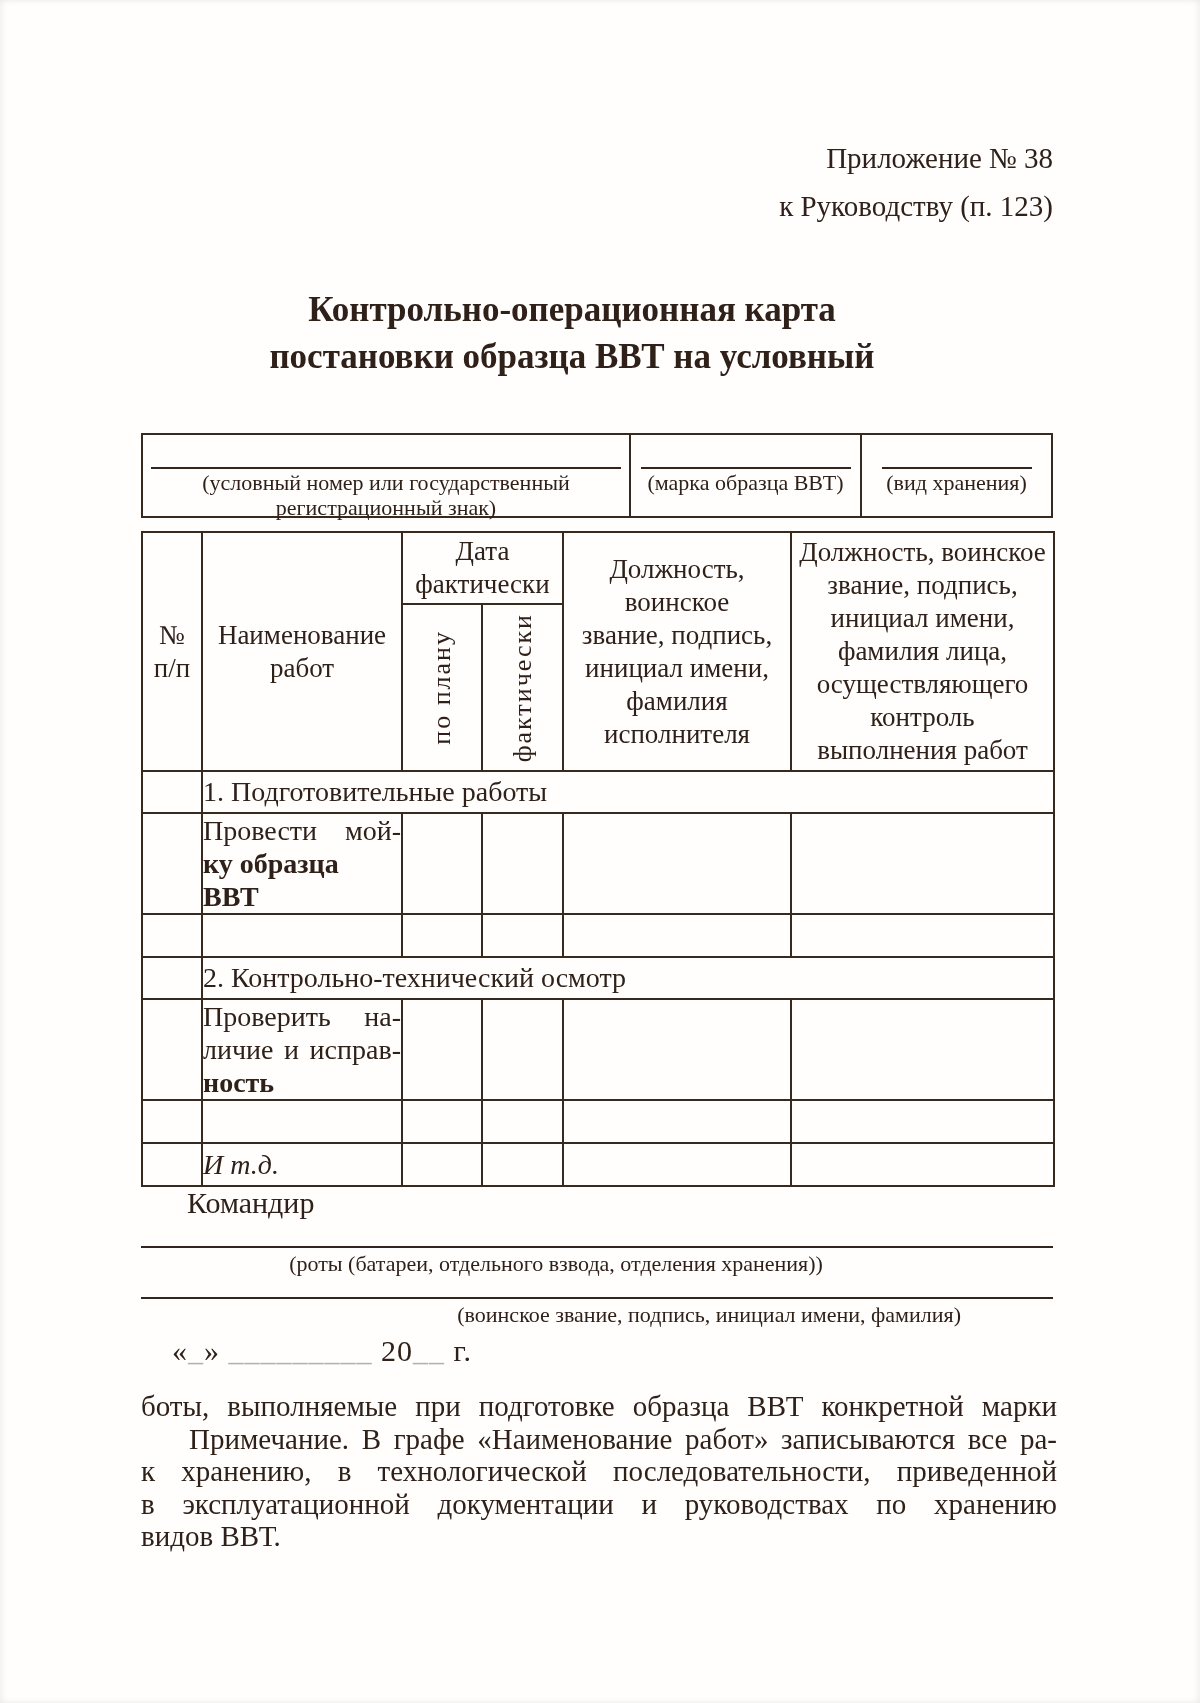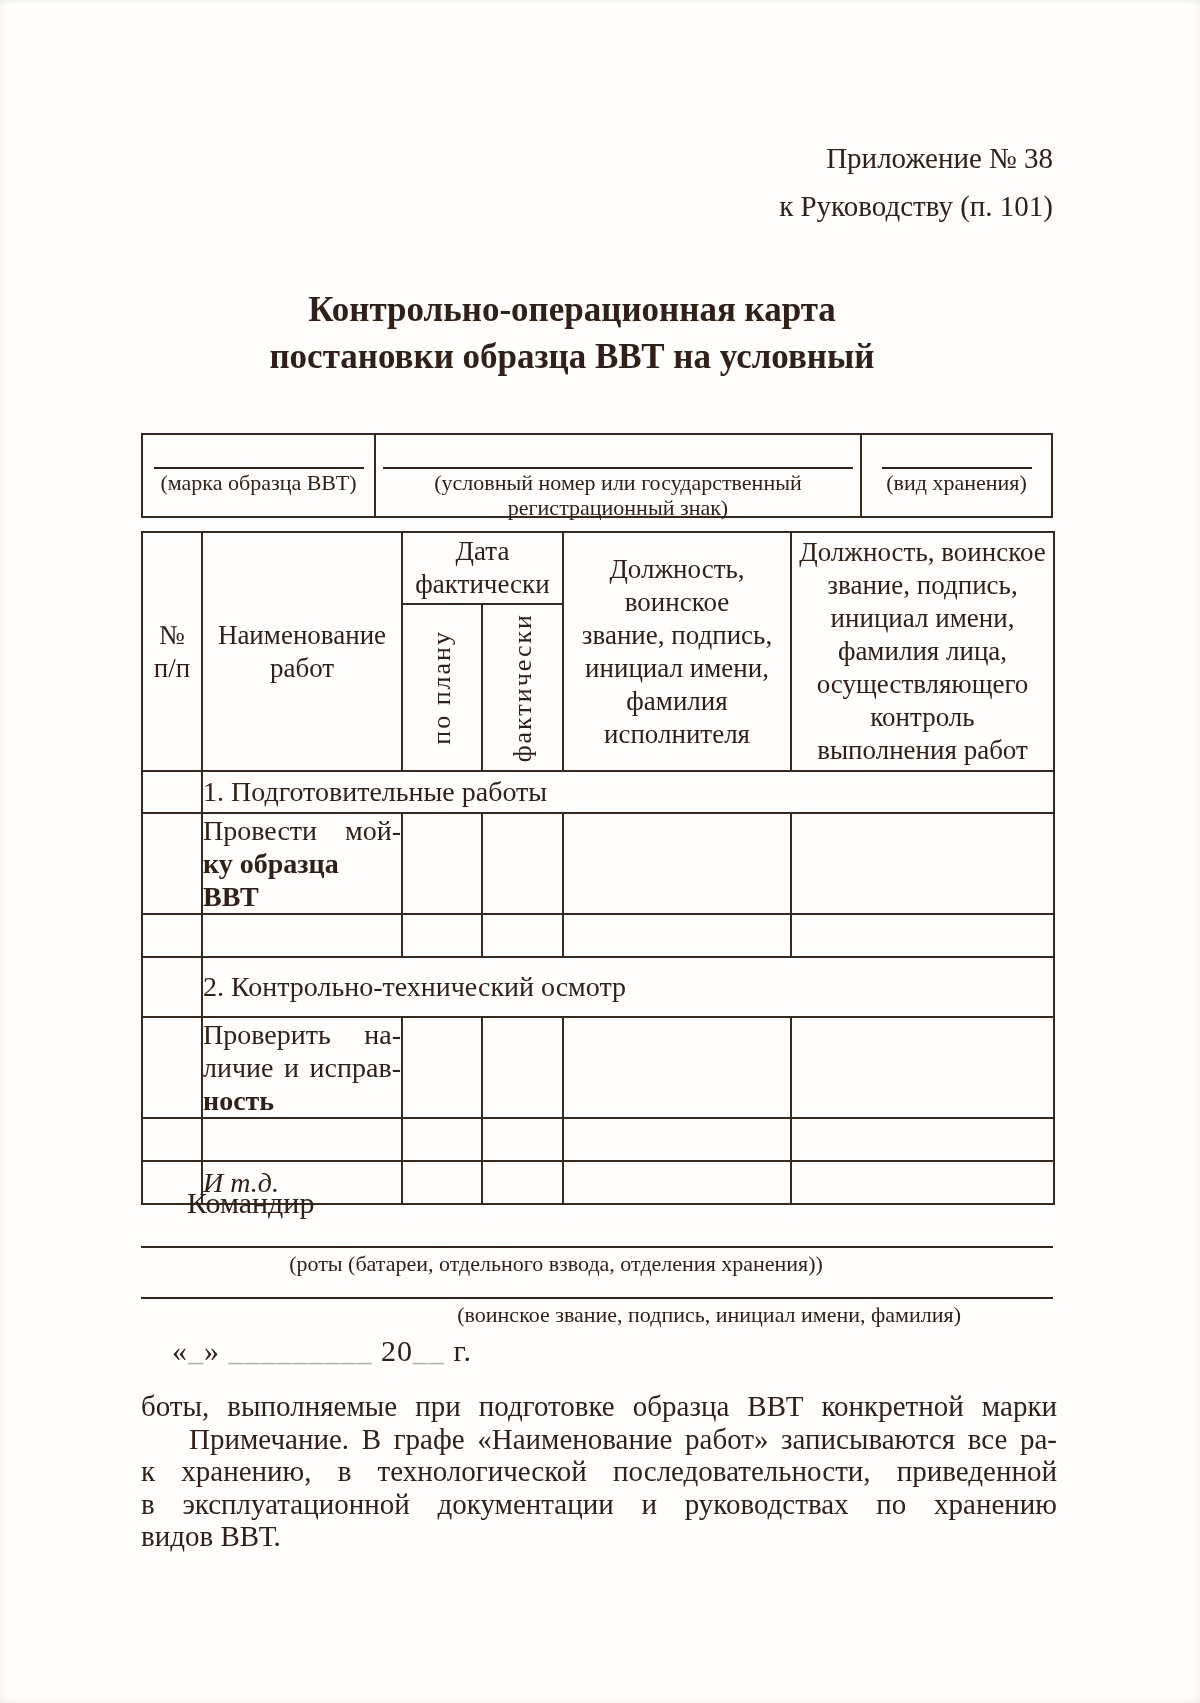--- a/index.html
+++ b/index.html
@@ -50,21 +50,21 @@
   }
   table.main td,table.main th{
     border:2px solid #38291f;
     font-weight:normal;
     padding:0;vertical-align:middle;
     box-sizing:border-box;
   }
   th.hc{font-size:27px;line-height:33px;text-align:center;}
   tr.hr1{height:72px;} tr.hr2{height:167px;}
   tr.h-s{height:42px;} tr.h-w1{height:70px;} tr.h-e{height:43px;}
-  tr.h-s2{height:60px;} tr.h-w2{height:100px;} tr.h-etc{height:43px;font-style:italic;}
+  tr.h-s2{height:42px;} tr.h-w2{height:100px;} tr.h-etc{height:43px;font-style:italic;}
   .vert{
     writing-mode:vertical-rl;
     transform:rotate(180deg);
     margin:0 auto;
     font-size:26px;letter-spacing:2px;line-height:1;
     white-space:nowrap;
   }
   td.section-cell{
     font-size:28px;text-align:left;padding-left:18px;
   }
@@ -101,37 +101,37 @@
     opacity:0.55;
   }
 </style>
 </head>
 <body>
 
 <div class="page">
 
   <div class="appendix">
     <div>Приложение № 38</div>
-    <div>к Руководству (п. 101)</div>
+    <div>к Руководству (п. 123)</div>
   </div>
 
   <div class="doc-title">
     <div>Контрольно-операционная карта</div>
     <div>постановки образца ВВТ на условный</div>
   </div>
 
   <div class="formbox">
-    <div class="fcell fc1">
-      <div class="blank-line"></div>
-      <div class="fcaption">(марка образца ВВТ)</div>
-    </div>
     <div class="fcell fc2">
       <div class="blank-line"></div>
       <div class="fcaption pre">(условный номер или государственный
 регистрационный знак)</div>
+    </div>
+    <div class="fcell fc1">
+      <div class="blank-line"></div>
+      <div class="fcaption">(марка образца ВВТ)</div>
     </div>
     <div class="fcell fc3">
       <div class="blank-line"></div>
       <div class="fcaption">(вид хранения)</div>
     </div>
   </div>
 
   <table class="main">
     <colgroup>
       <col style="width:60px">

